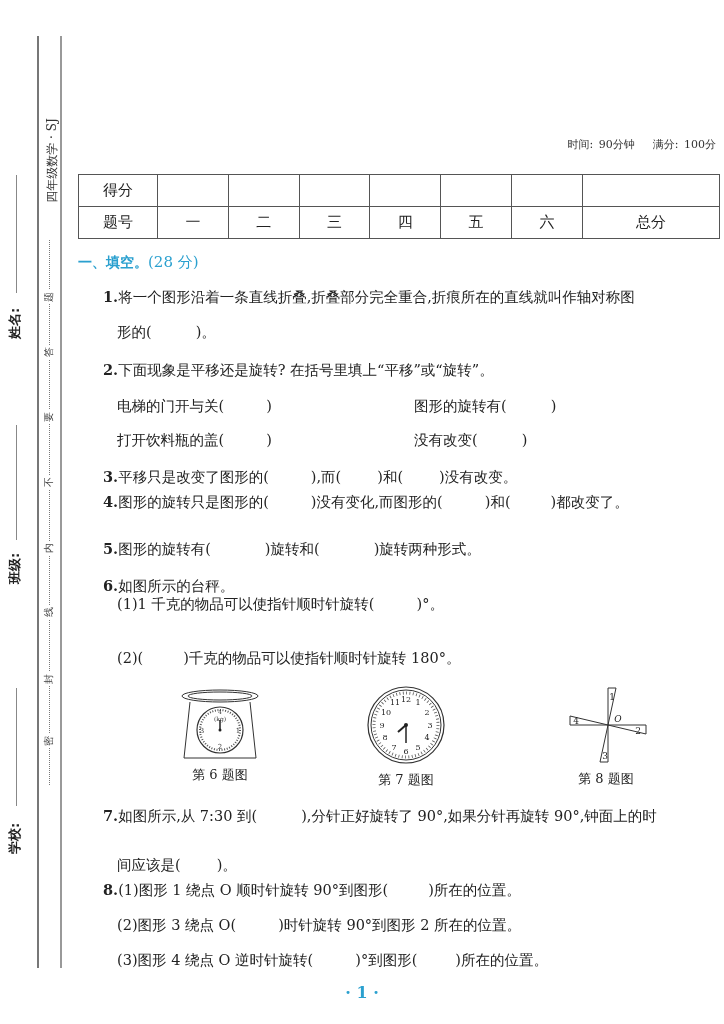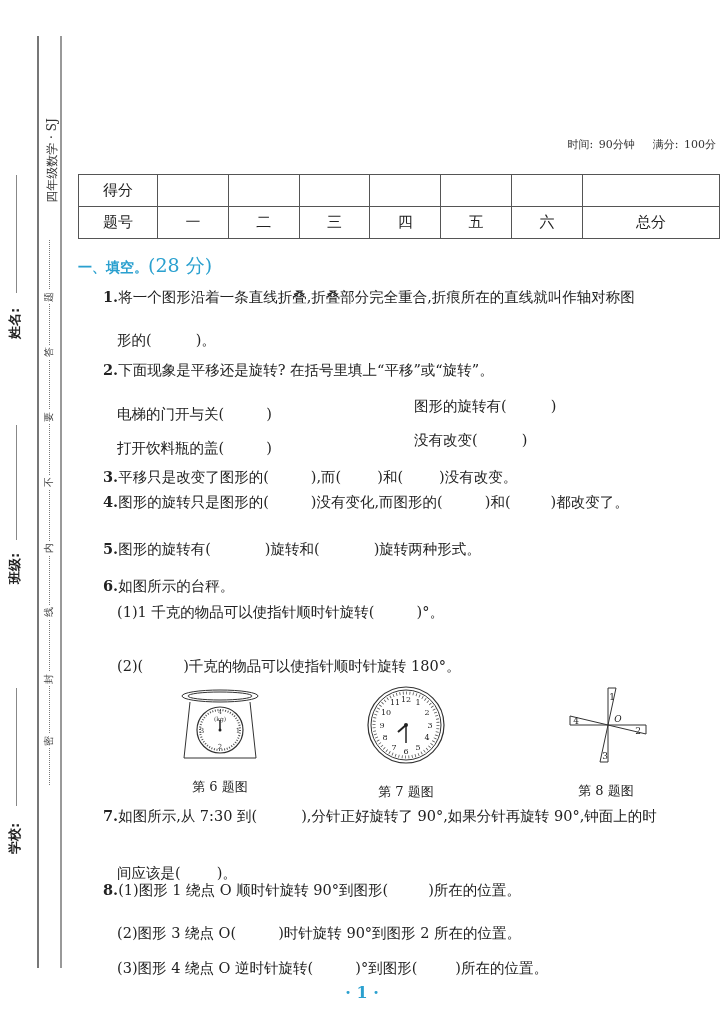--- a/index.html
+++ b/index.html
@@ -25,30 +25,30 @@
   .meta .gap { display: inline-block; width: 18px; }
 
   
   table.score { position: absolute; left: 78px; top: 174px; width: 642px; border-collapse: collapse; }
   table.score td { border: 1px solid #555; height: 31px; text-align: center; font-size: 15px; color: #222; padding: 0; }
   table.score td.first { width: 78px; }
 
   
   .section-title { position: absolute; left: 78px; top: 253px; font-size: 14px; color: #2aa0cf; font-weight: bold;
                    font-family: "DejaVu Sans", sans-serif; }
-  .section-title .pts { font-weight: normal; font-family: "DejaVu Serif", serif; font-size: 19px; }
+  .section-title .pts { font-weight: normal; font-family: "DejaVu Serif", serif; font-size: 15px; }
 
   .line { position: absolute; left: 103px; font-size: 14.5px; color: #222; white-space: nowrap; }
-  .indent { left: 117px; margin-top: 8px; }
+  .indent { left: 117px; }
   .qnum { font-weight: bold; }
   .blank { display: inline-block; }
 
   
   .fig { position: absolute; text-align: center; }
-  .fig-caption { font-size: 13px; color: #222; margin-top: 14px; }
+  .fig-caption { font-size: 13px; color: #222; margin-top: 2px; }
 
   .page-num { position: absolute; left: 0; width: 724px; top: 983px; text-align: center; color: #2aa0cf;
               font-size: 16px; font-weight: bold; }
 </style>
 </head>
 <body>
 
 <div class="bind-line-left"></div>
 <div class="bind-line-right"></div>
 <div class="dotted-line"></div>

